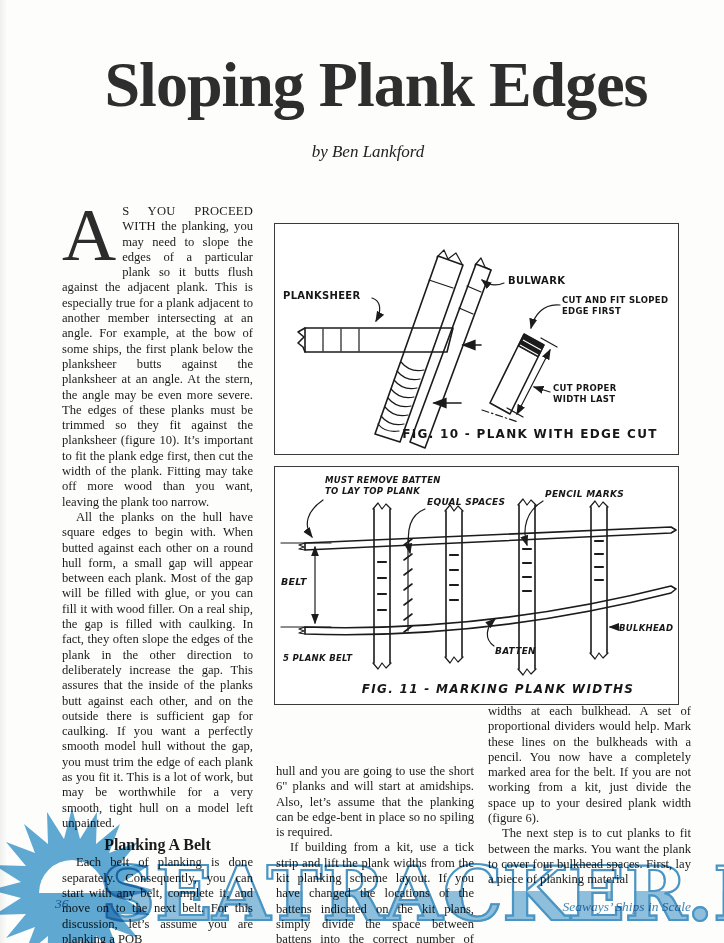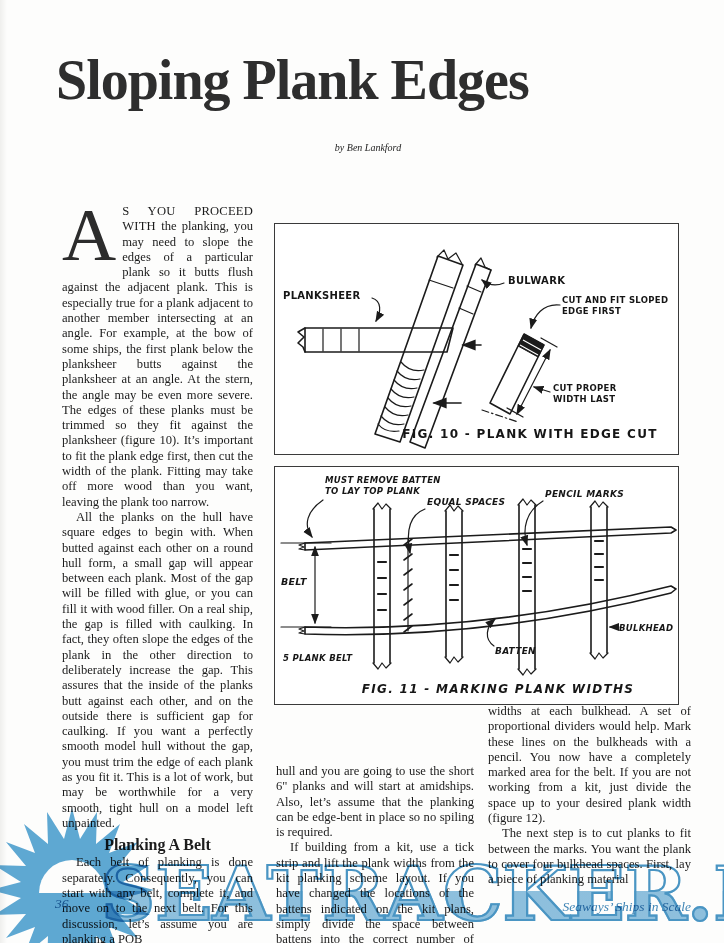--- a/index.html
+++ b/index.html
@@ -1,23 +1,23 @@
 <!DOCTYPE html>
 <html><head>
 <meta charset="utf-8">
 <style>
   html,body{margin:0;padding:0;background:#d8d8d6;}
   .page{position:relative;width:724px;height:943px;margin:0 auto;overflow:hidden;
         background:linear-gradient(90deg,#efefed 0,#fdfdfc 7px,#fdfdfc 100%);
         font-family:"Liberation Serif",serif;color:#1e1e1e;}
   .abs{position:absolute;}
   
-  .title{left:56px;top:50px;width:628px;font-size:56px;line-height:1.1;
+  .title{left:62px;top:50px;width:628px;text-align:center;font-size:64px;line-height:1.1;
          font-weight:600;color:#2e2e2e;letter-spacing:-1px;}
-  .byline{left:62px;top:142px;width:612px;text-align:center;font-style:italic;font-size:10px;color:#222;}
+  .byline{left:62px;top:142px;width:612px;text-align:center;font-style:italic;font-size:17px;color:#222;}
   
   .col{text-align:justify;font-size:12.6px;line-height:15.3px;color:#1b1b1b;}
   .col p{margin:0;}
   .col p.ind{text-indent:14px;}
   .col1{left:62px;top:204px;width:191px;height:688px;}
   .col2{left:276px;top:716px;width:198px;height:200px;margin-top:48px;}
   .col3{left:488px;top:704px;width:203px;height:210px;}
   .dropcap{float:left;font-size:75px;line-height:57px;height:60px;padding:2px 6px 0 0;
            font-weight:500;color:#2c2c2c;}
   .lead{letter-spacing:.2px;font-family:Liberation Serif, serif;}
@@ -59,21 +59,21 @@
     <h3 class="belt">Planking A Belt</h3>
     <p class="ind">Each belt of planking is done separately. Consequently, you can start with any belt, complete it, and move on to the next belt. For this discussion, let’s assume you are planking a POB</p>
   </div>
 
   <div class="abs col col2">
     <p>hull and you are going to use the short 6" planks and will start at amidships. Also, let’s assume that the planking can be edge-bent in place so no spiling is required.</p>
     <p class="ind">If building from a kit, use a tick strip and lift the plank widths from the kit planking scheme layout. If you have changed the locations of the battens indicated on the kit plans, simply divide the space between battens into the correct number of equal plank</p>
   </div>
 
   <div class="abs col col3">
-    <p>widths at each bulkhead. A set of proportional dividers would help. Mark these lines on the bulkheads with a pencil. You now have a completely marked area for the belt. If you are not working from a kit, just divide the space up to your desired plank width (figure 12).</p>
+    <p>widths at each bulkhead. A set of proportional dividers would help. Mark these lines on the bulkheads with a pencil. You now have a completely marked area for the belt. If you are not working from a kit, just divide the space up to your desired plank width (figure 6).</p>
     <p class="ind">The next step is to cut planks to fit between the marks. You want the plank to cover four bulkhead spaces. First, lay a piece of planking material</p>
   </div>
 
   <div class="figure fig10">
     <svg width="402" height="229" viewBox="0 0 402 229">
       <defs>
         <marker id="ah" viewBox="0 0 8 6" markerWidth="9" markerHeight="8" refX="7" refY="3" orient="auto-start-reverse">
           <path d="M0 0 L8 3 L0 6 Z" fill="#1b1b1b"></path>
         </marker>
       </defs>

